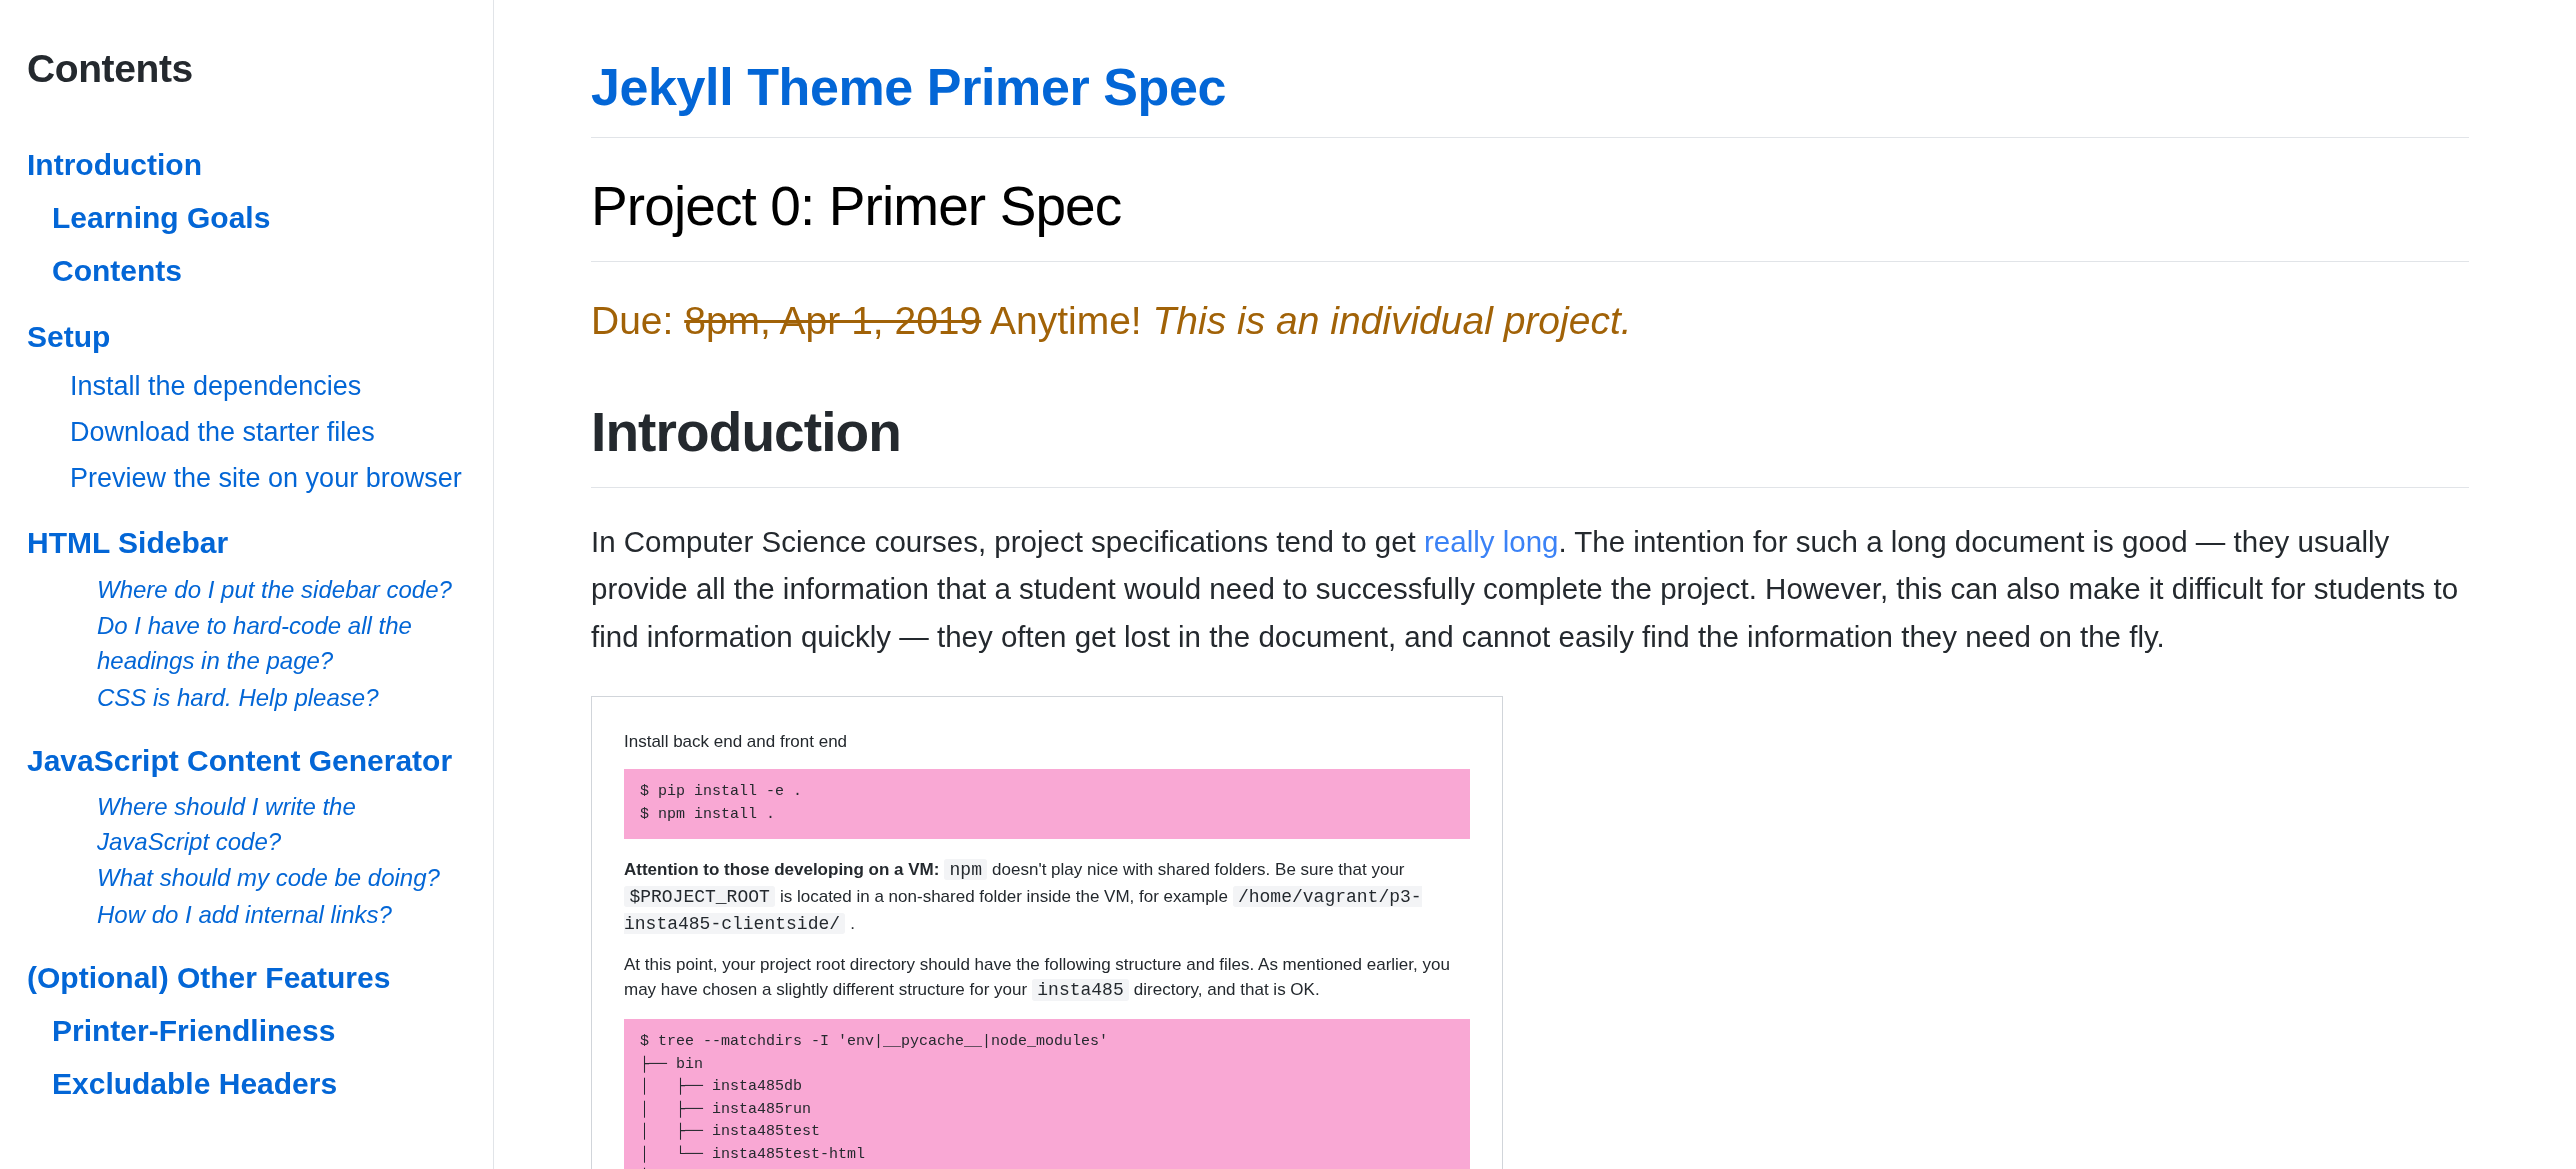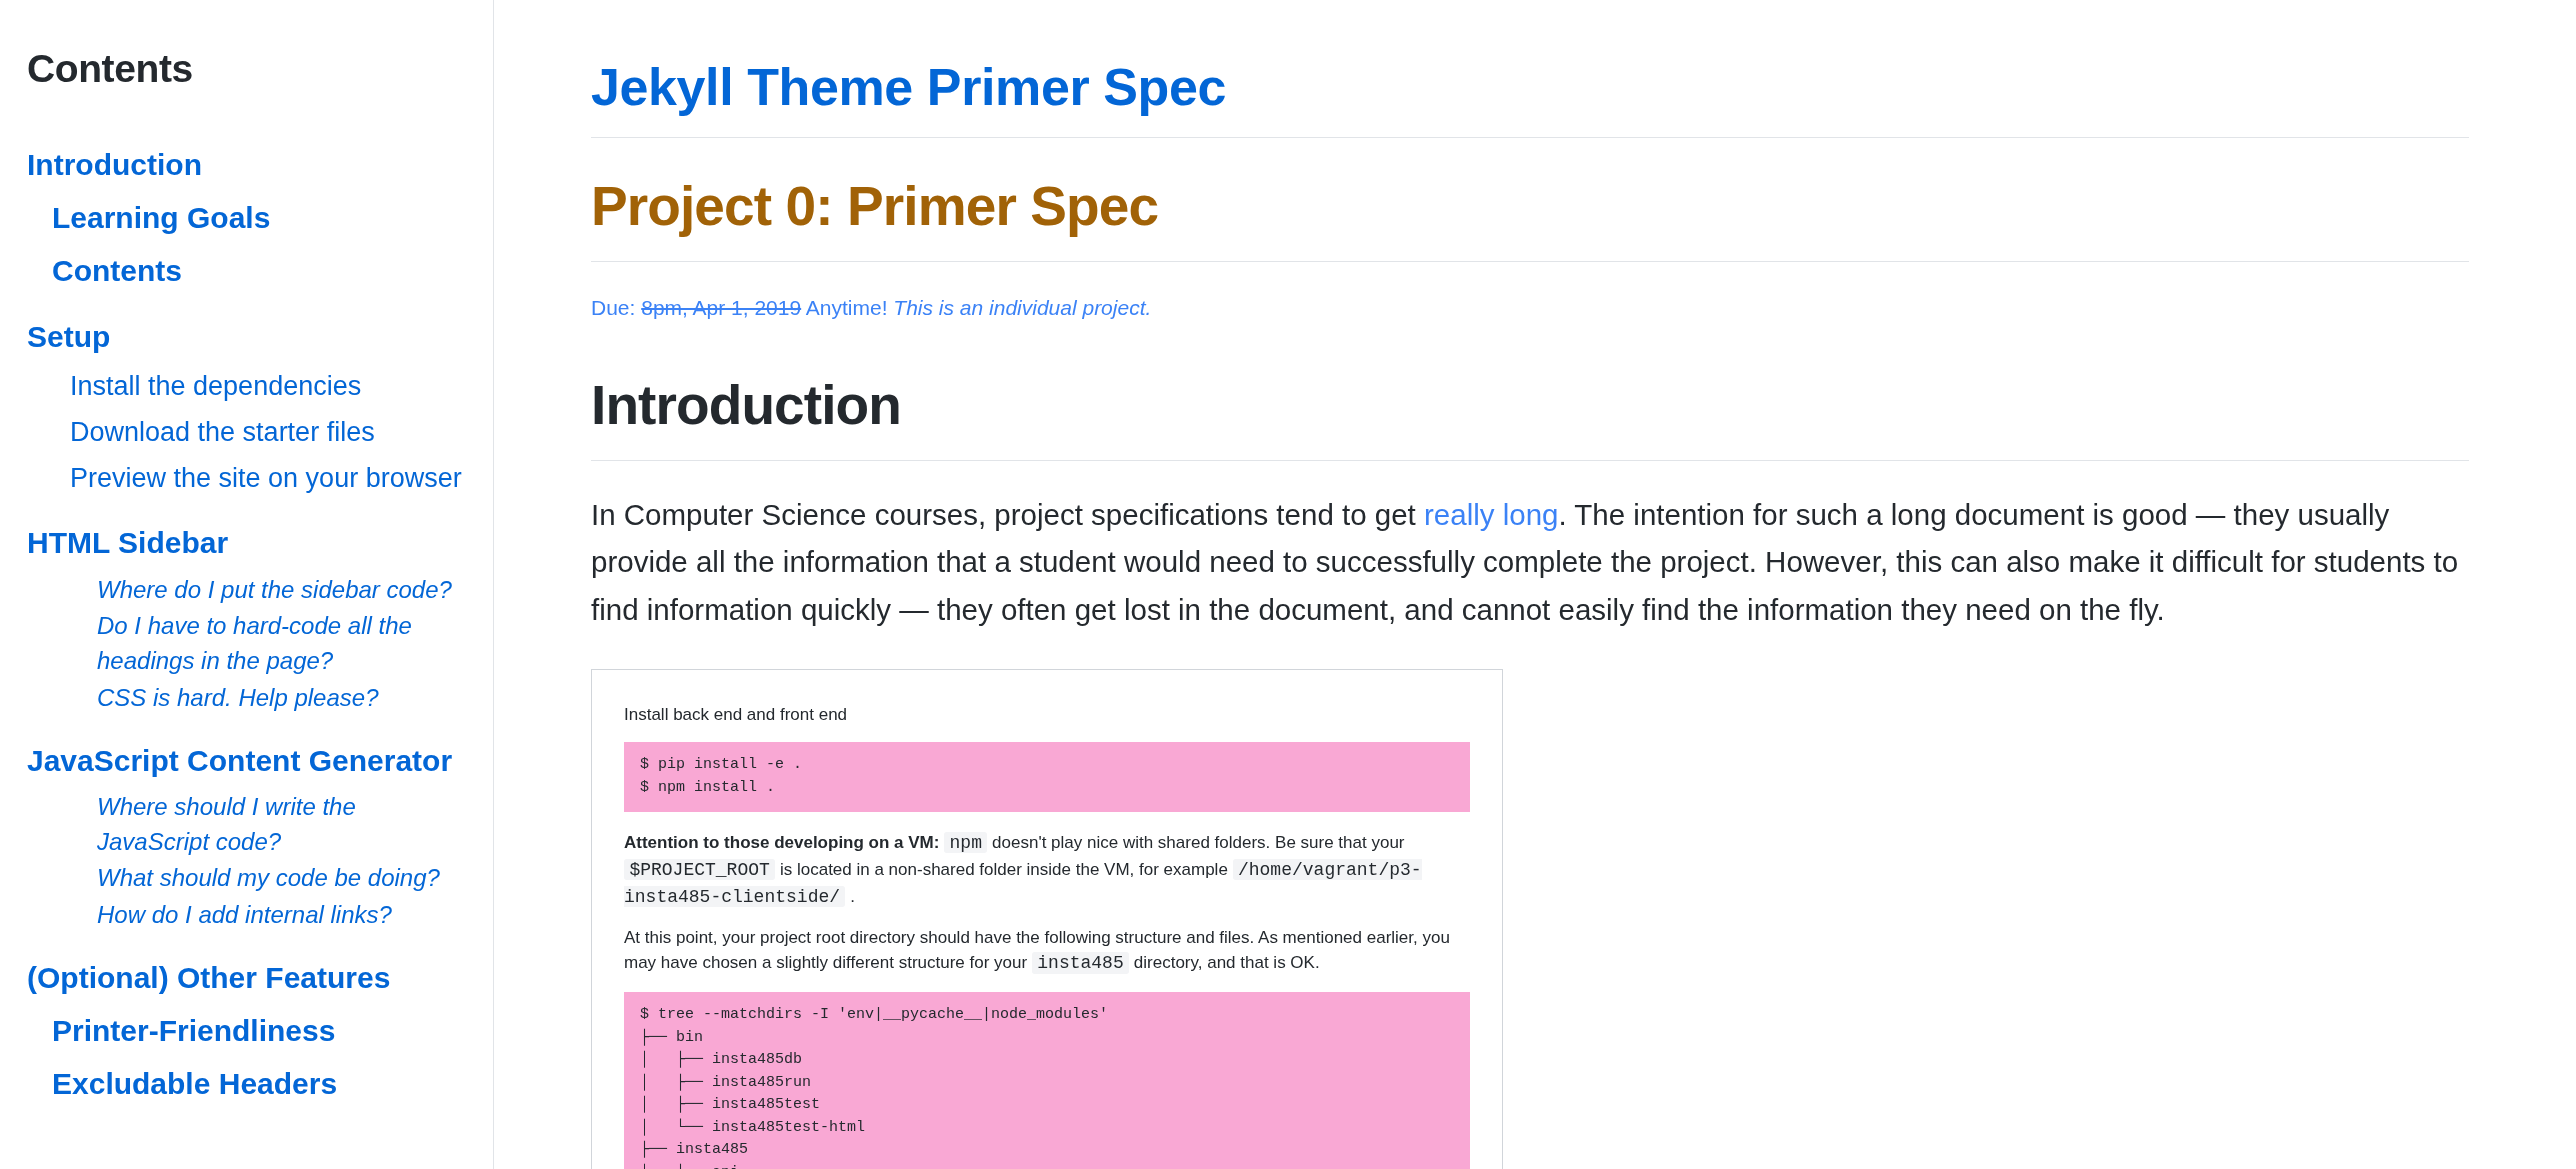--- a/index.html
+++ b/index.html
@@ -91,27 +91,27 @@
     border-top: 0.9px solid #e1e4e8;
     margin: 0 0 36px 0;
   }
   .hr2 {
     border: none;
     border-top: 0.9px solid #e1e4e8;
     margin: 23px 0 30px 0;
   }
   .page-h1 {
     font-size: 55px;
-    font-weight: 700;
+    font-weight: 400;
+    color: #000000;
+    letter-spacing: -0.9px;
+  }
+  .due-line {
+    font-size: 39px;
     color: #a16207;
-    letter-spacing: -0.9px;
-  }
-  .due-line {
-    font-size: 21px;
-    color: #3b82f6;
     line-height: 1.5;
   }
   .strike { text-decoration: line-through; }
   .italic { font-style: italic; }
   .section-h1 {
     font-size: 55px;
     font-weight: 700;
     color: #24292e;
     margin-top: 50px;
     letter-spacing: -0.9px;

